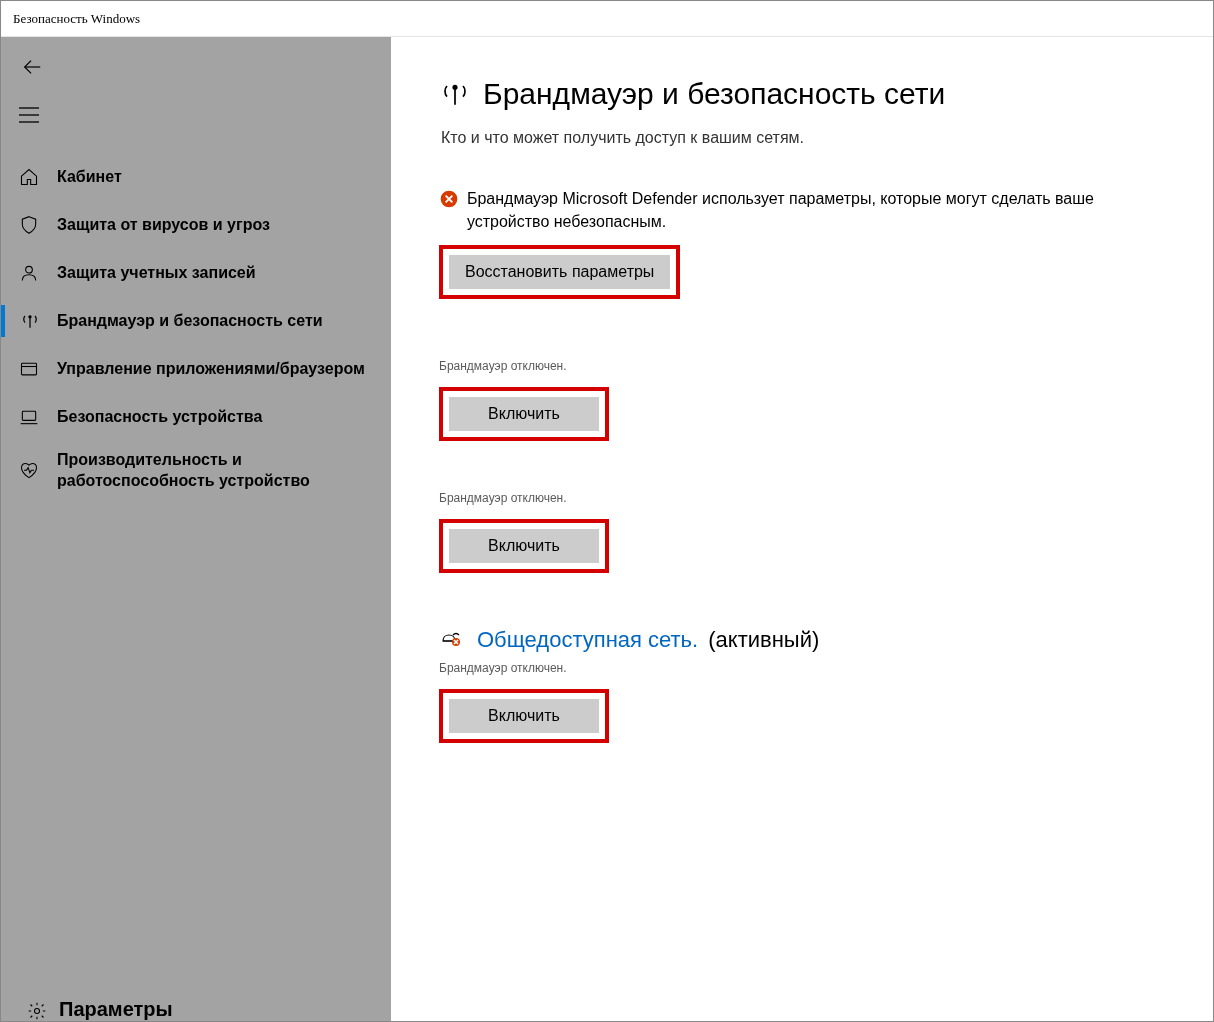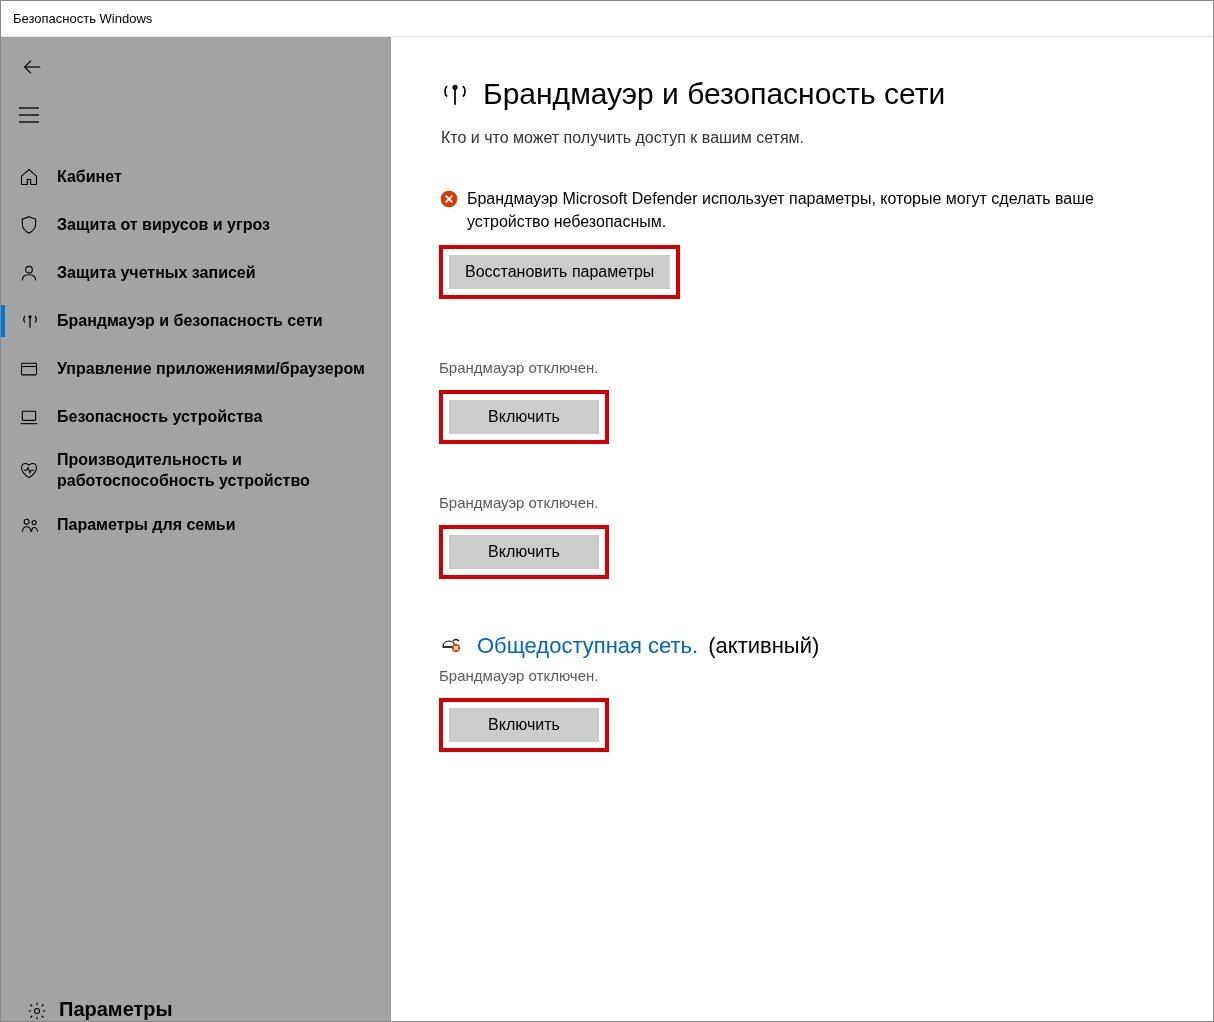--- a/index.html
+++ b/index.html
@@ -14,20 +14,21 @@
       border: 1px solid #888;
     }
     .title-bar {
       height: 36px;
       padding: 0 12px;
       font-size: 13px;
       display: flex;
       align-items: center;
       color: #000;
       border-bottom: 1px solid #e5e5e5;
+      font-family: Liberation Serif, serif;
     }
     .main-area { flex: 1; display: flex; overflow: hidden; }
     .sidebar {
       width: 390px;
       background: #a3a3a3;
       display: flex;
       flex-direction: column;
       padding-top: 10px;
       font-weight: bold;
     }
@@ -113,21 +114,21 @@
     .section { margin-bottom: 60px; }
     .net-section { margin-top: 50px; }
     .net-header { display: flex; align-items: baseline; gap: 10px; margin-bottom: 8px; }
     .net-icon-slot { width: 28px; display: inline-flex; align-items: center; }
     .net-link {
       font-size: 22px;
       color: #0067c0;
       font-weight: 400;
     }
     .net-active-suffix { font-size: 22px; color: #000; }
-    .net-status { font-size: 15px; color: #5a5a5a; margin-bottom: 14px; }
+    .net-status { font-size: 12px; color: #5a5a5a; margin-bottom: 14px; }
     svg { display: block; }
   </style>
 </head>
 <body>
 
 <div class="title-bar">
   <span>Безопасность Windows</span>
 </div>
 
 <div class="main-area">
@@ -213,31 +214,20 @@
     <div class="sidebar-item multiline" style="height:60px">
       <span class="icon-slot">
         <svg width="20" height="20" viewBox="0 0 24 24" fill="none" stroke="#000" stroke-width="1.3">
           <path d="M12 20 C12 20 3 14 3 8 C3 5 5 3 8 3 C10 3 12 5 12 5 C12 5 14 3 16 3 C19 3 21 5 21 8 C21 14 12 20 12 20 Z"></path>
           <polyline points="6 11 9 11 11 8 13 14 15 11 18 11"></polyline>
         </svg>
       </span>
       <span class="label">Производительность и работоспособность устройство</span>
     </div>
 
-    <div class="sidebar-item">
-      <span class="icon-slot">
-        <svg width="22" height="20" viewBox="0 0 24 24" fill="none" stroke="#000" stroke-width="1.3">
-          <circle cx="8" cy="8" r="3"></circle>
-          <circle cx="17" cy="9" r="2.5"></circle>
-          <path d="M3 20 C3 16 5 14 8 14 C11 14 13 16 13 20"></path>
-          <path d="M14 20 C14 17 15 15 17 15 C19 15 21 17 21 20"></path>
-        </svg>
-      </span>
-      <span class="label">Параметры для семьи</span>
-    </div>
 
     <div class="sidebar-bottom">
       <span class="icon-slot">
         <svg width="20" height="20" viewBox="0 0 24 24" fill="none" stroke="#000" stroke-width="1.3">
           <circle cx="12" cy="12" r="3"></circle>
           <path d="M12 2 V5 M12 19 V22 M4.2 4.2 L6.3 6.3 M17.7 17.7 L19.8 19.8 M2 12 H5 M19 12 H22 M4.2 19.8 L6.3 17.7 M17.7 6.3 L19.8 4.2"></path>
         </svg>
       </span>
       <span class="label">Параметры</span>
     </div>

